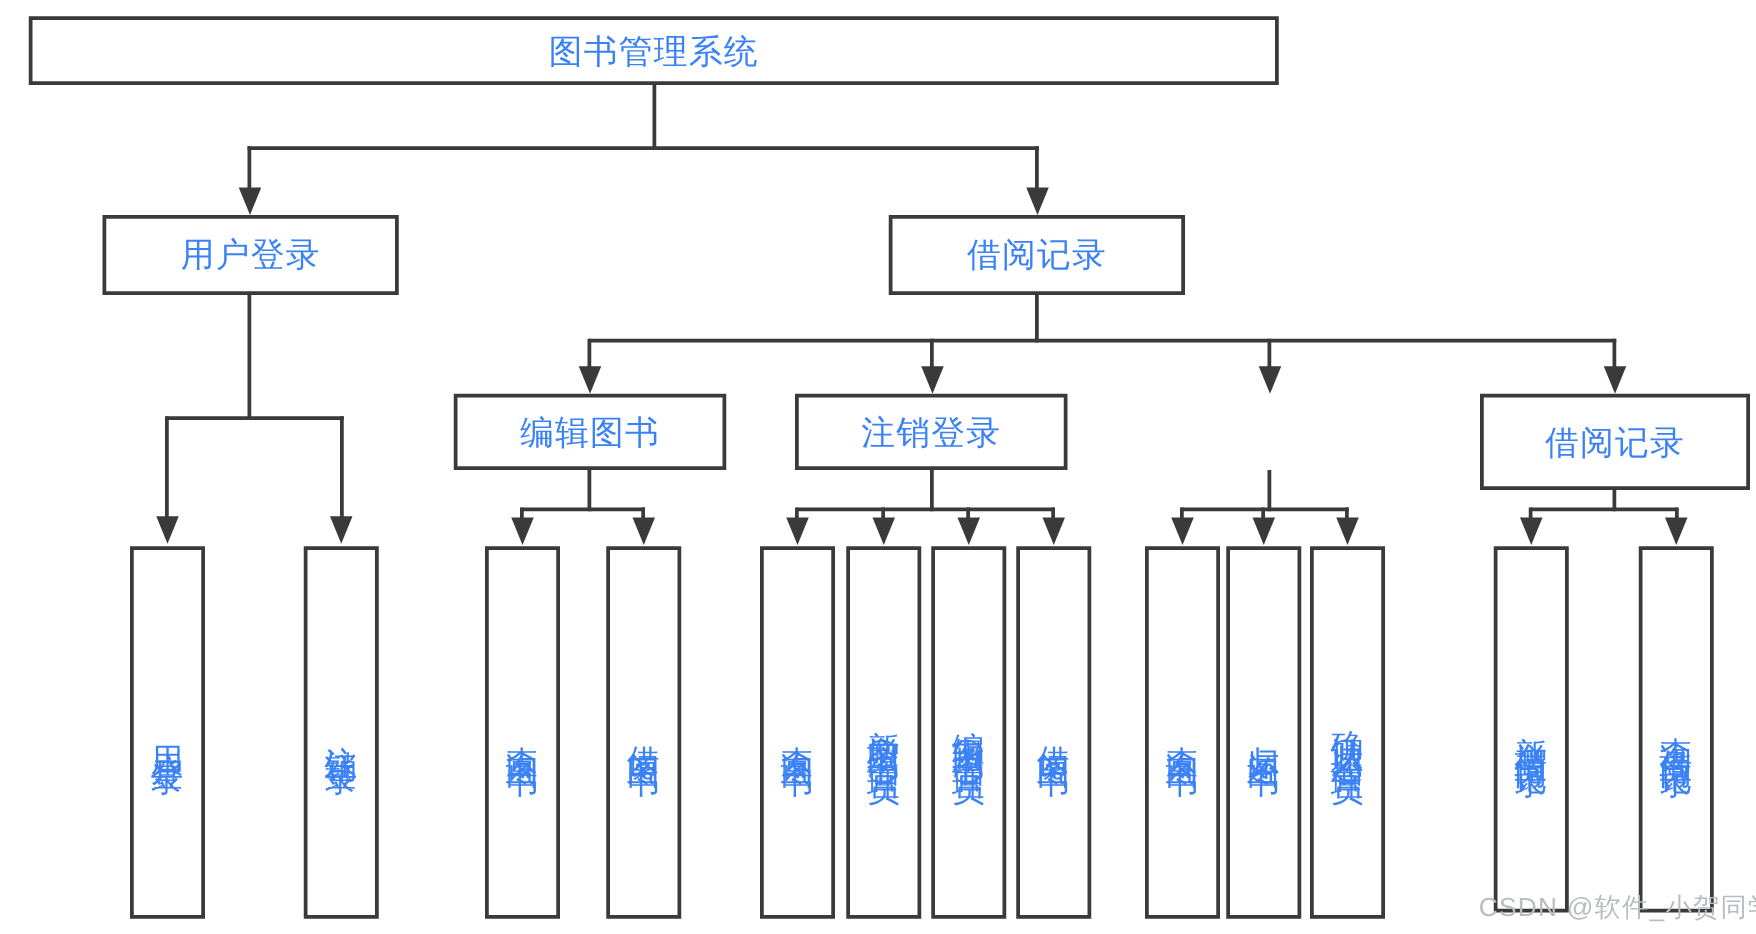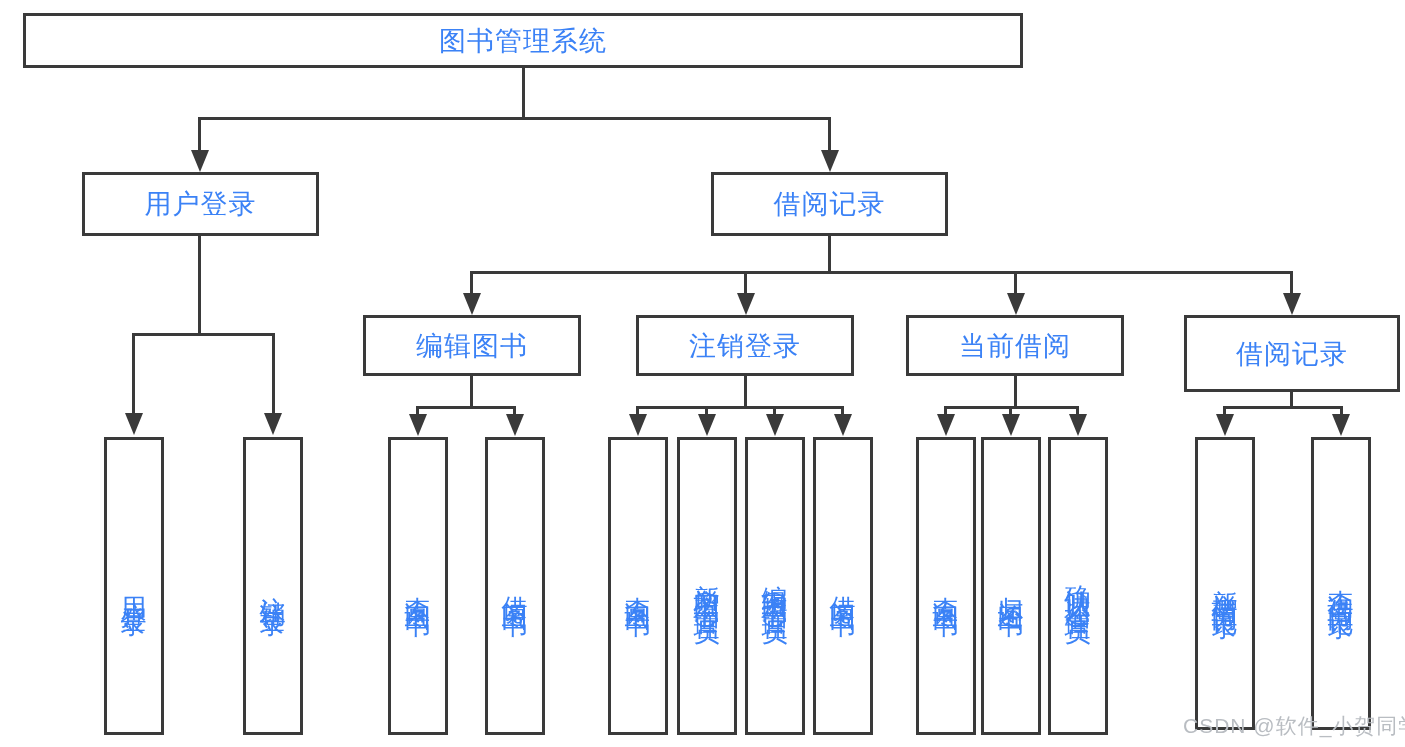--- a/index.html
+++ b/index.html
@@ -95,23 +95,20 @@
   <div class="arrowhead" style="left:1007px; top:293px;"></div>
   <div class="vline" style="left:1290px; top:271px; height:24px;"></div>
   <div class="arrowhead" style="left:1283px; top:293px;"></div>
 
   <div class="box" style="left:363px; top:315px; width:218px; height:61px;">
     <span>编辑图书</span>
   </div>
   <div class="box" style="left:636px; top:315px; width:218px; height:61px;">
     <span>注销登录</span>
   </div>
-  <div class="box" style="left:906px; top:315px; width:218px; height:61px;">
-    <span>当前借阅</span>
-  </div>
   <div class="box" style="left:1184px; top:315px; width:216px; height:77px;">
     <span>借阅记录</span>
   </div>
 
   <div class="vline" style="left:470px; top:376px; height:33px;"></div>
   <div class="hline" style="left:417px; top:406px; width:99px;"></div>
   <div class="vline" style="left:416px; top:406px; height:12px;"></div>
   <div class="arrowhead" style="left:409px; top:414px;"></div>
   <div class="vline" style="left:513px; top:406px; height:12px;"></div>
   <div class="arrowhead" style="left:506px; top:414px;"></div>

